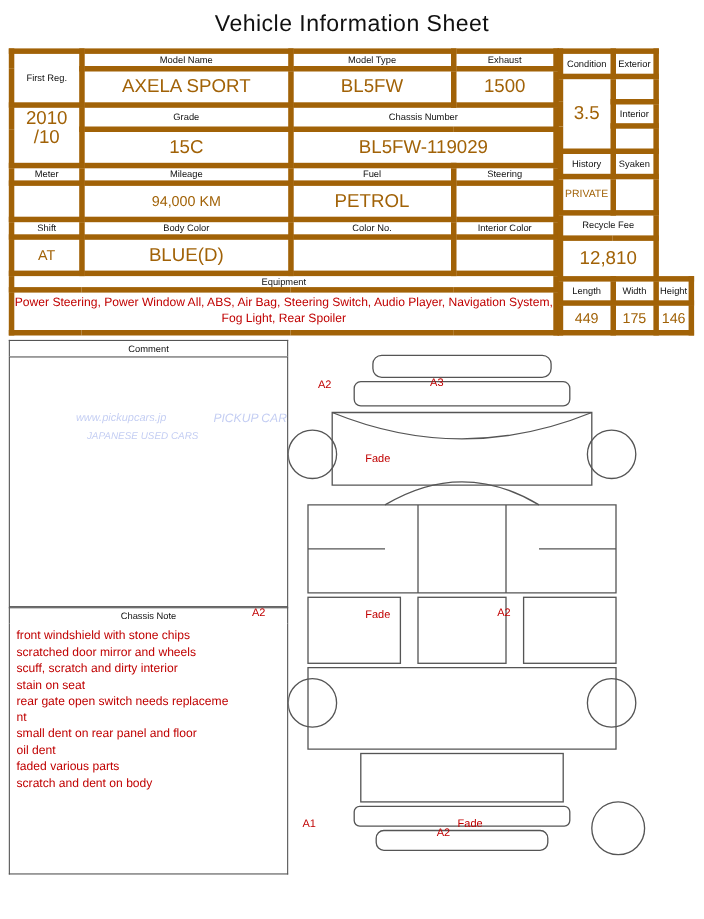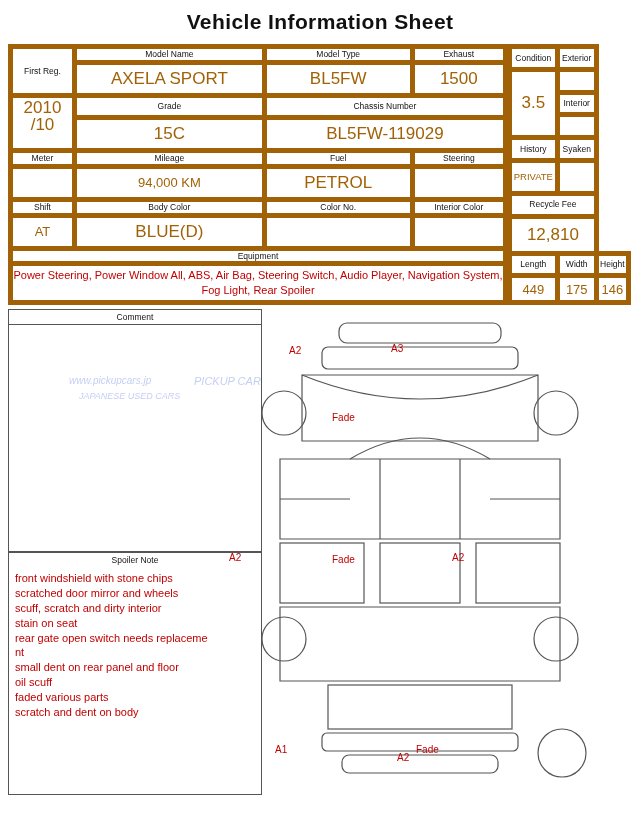--- a/index.html
+++ b/index.html
@@ -1,18 +1,18 @@
 <!DOCTYPE html>
 <html><head>
 <meta charset="utf-8">
 <style>
   html,body{margin:0;padding:0;background:#fff;}
   body{width:640px;height:835px;font-family:"Liberation Sans",sans-serif;color:#111;}
   .page{width:640px;height:835px;position:relative;box-sizing:border-box;padding:0 8px;}
-  .title{text-align:center;font-size:21px;font-weight:700;padding:10px 0 10px;letter-spacing:.4px;}
+  .title{text-align:center;font-size:21px;font-weight:400;padding:10px 0 10px;letter-spacing:.4px;}
 
   table{border-collapse:collapse;}
   .grid td{border:5px solid #a16207;padding:0;vertical-align:middle;text-align:center;}
   .lbl{font-size:8.5px;color:#111;line-height:1.25;padding:2px 1px;}
   .val{color:#a16207;}
   .v-lg{font-size:17px;}
   .v-md{font-size:13px;}
   .v-xs{font-size:9.5px;}
 
   .top-wrap{display:flex;width:624px;gap:0;}
@@ -151,30 +151,30 @@
   </div>
 
   <div class="lower">
     <div class="left-col">
       <div class="comment-head">Comment</div>
       <div class="comment-box">
         <span class="wm" style="left:60px;top:50px;">www.pickupcars.jp</span>
         <span class="wm" style="left:185px;top:50px;font-size:11px;">PICKUP CARS</span>
         <span class="wm" style="left:70px;top:66px;font-size:9px;">JAPANESE USED CARS</span>
       </div>
-      <div class="special-head" style="border-top:1px solid #555;">Spoiler Note</div>
+      <div class="special-head" style="border-top:1px solid #555;">Chassis Note</div>
       <div class="special-box">
         <div>front windshield with stone chips</div>
         <div>scratched door mirror and wheels</div>
         <div>scuff, scratch and dirty interior</div>
         <div>stain on seat</div>
         <div>rear gate open switch  needs replaceme</div>
         <div>nt</div>
         <div>small dent on rear panel and floor</div>
-        <div>oil scuff</div>
+        <div>oil dent</div>
         <div>faded various parts</div>
         <div>scratch and dent on body</div>
       </div>
     </div>
 
     <div class="right-col">
       <div class="diagram">
         <svg width="366" height="474" viewBox="0 0 366 474">
           <g fill="none" stroke="#555" stroke-width="1.2">
 

